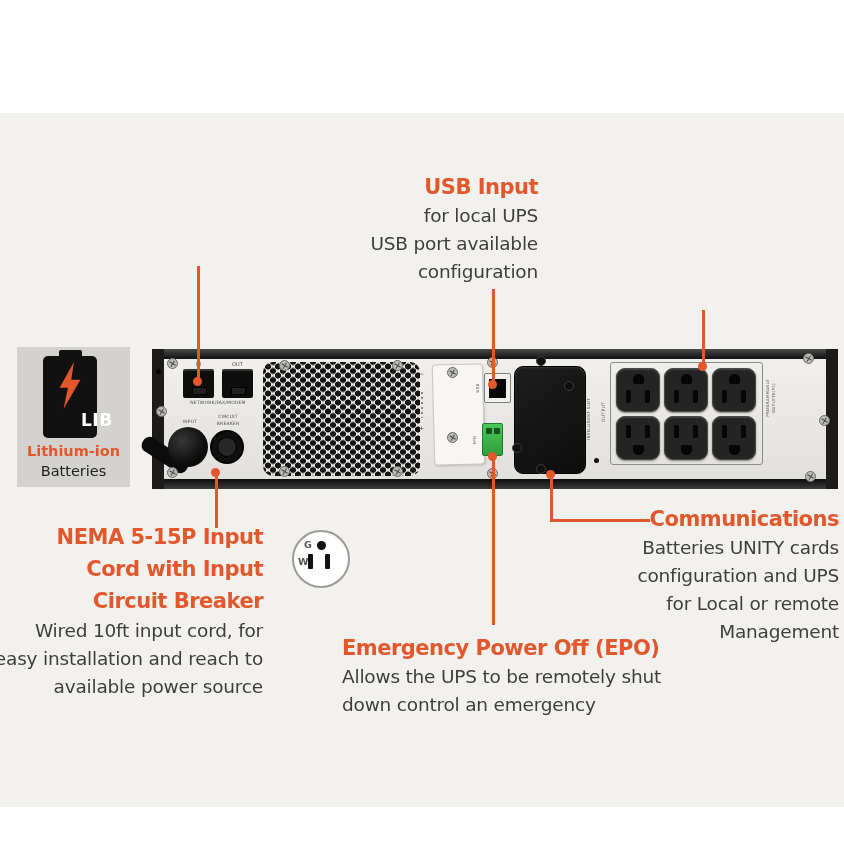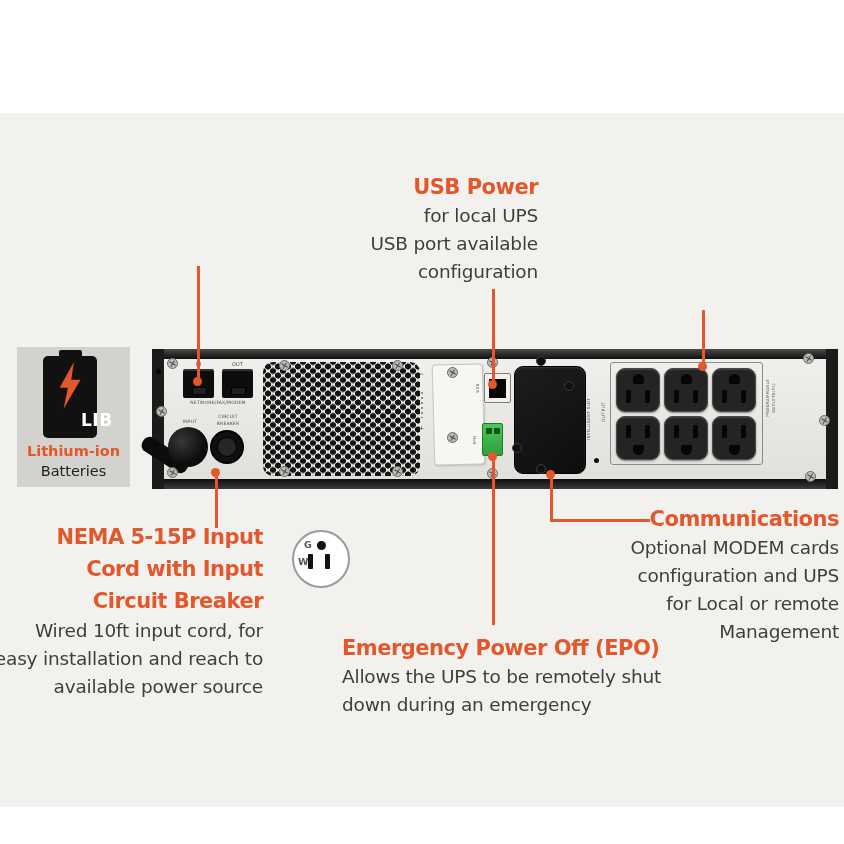--- a/index.html
+++ b/index.html
@@ -216,45 +216,45 @@
   <div class="plug">
     <div class="g">G</div>
     <div class="gdot"></div>
     <div class="w">W</div>
     <div class="psl a"></div>
     <div class="psl b"></div>
   </div>
 
 
   <div class="block right" style="right:306px;top:172px;">
-    <div class="heading">USB Power</div>
+    <div class="heading">USB Input</div>
     <div class="body-line">for local UPS</div>
     <div class="body-line">USB port available</div>
     <div class="body-line">configuration</div>
   </div>
 
 
   <div class="block right" style="right:581px;top:521px;">
     <div class="heading" style="line-height:32px;">NEMA 5-15P Input</div>
     <div class="heading" style="line-height:32px;">Cord with Input</div>
     <div class="heading" style="line-height:32px;">Circuit Breaker</div>
     <div class="body-line">Wired 10ft input cord, for</div>
     <div class="body-line">easy installation and reach to</div>
     <div class="body-line">available power source</div>
   </div>
 
   <div class="block left" style="left:342px;top:633px;">
     <div class="heading">Emergency Power Off (EPO)</div>
     <div class="body-line">Allows the UPS to be remotely shut</div>
-    <div class="body-line">down during an emergency</div>
+    <div class="body-line">down control an emergency</div>
   </div>
 
   <div class="block right" style="right:5px;top:504px;margin-left:12px;">
     <div class="heading">Communications</div>
-    <div class="body-line">Optional MODEM cards</div>
+    <div class="body-line">Batteries UNITY cards</div>
     <div class="body-line">configuration and UPS</div>
     <div class="body-line">for Local or remote</div>
     <div class="body-line">Management</div>
   </div>
 
   <div class="cline" style="left:197px;top:266px;height:112px;"></div>
   <div class="cdot" style="left:193px;top:377px;"></div>
 
   <div class="cline" style="left:492px;top:289px;height:92px;"></div>
   <div class="cdot" style="left:488px;top:380px;"></div>

